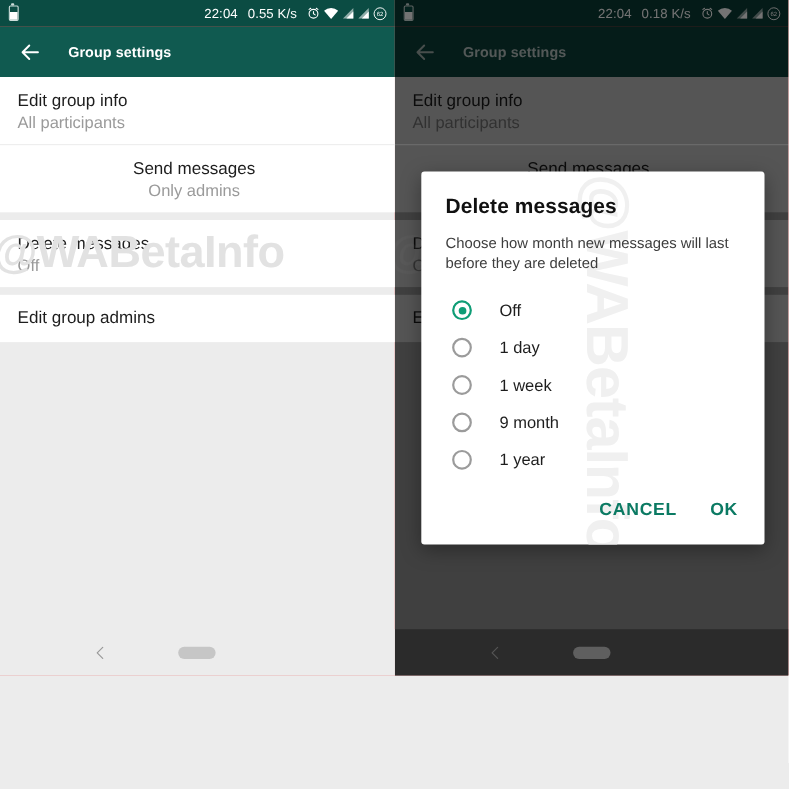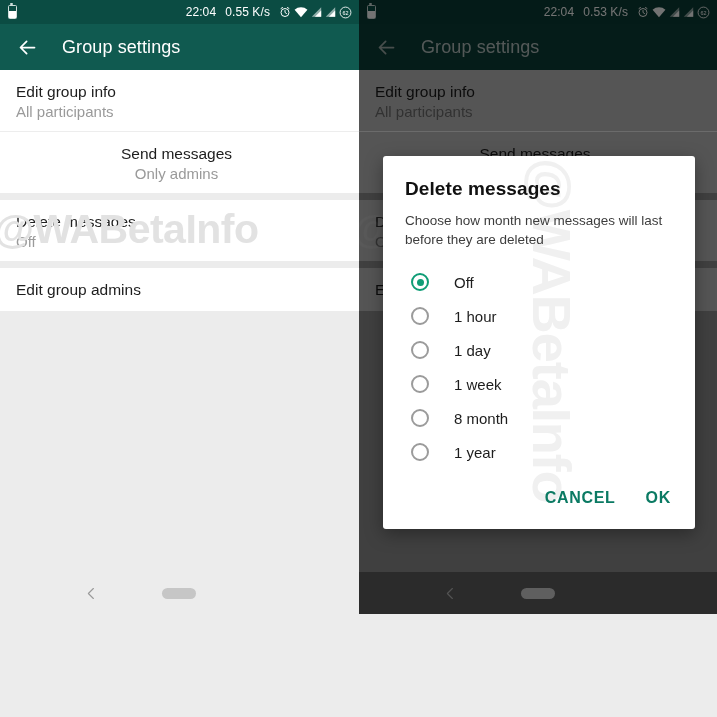--- a/index.html
+++ b/index.html
@@ -89,22 +89,22 @@
     padding-left: 14px;
     z-index: 3;
   }
   .appbar-back {
     width: 26px; height: 26px;
     display: flex; align-items: center; justify-content: center;
     cursor: pointer;
   }
   .appbar-title {
     color: #ffffff;
-    font-size: 18px;
-    font-weight: normal;
+    font-size: 13px;
+    font-weight: bold;
     margin-left: 22px;
     letter-spacing: 0.1px;
   }
 
   
   .content {
     position: relative;
     height: calc(717px - 24px - 46px);
     background: #ececec;
     z-index: 1;
@@ -375,21 +375,21 @@
   </div>
 
   <div class="panel panel-right">
 
     <div class="statusbar">
       <div class="sb-left">
         <div class="sb-battery-left"></div>
       </div>
       <div class="sb-mid">
         <span class="sb-time">22:04</span>
-        <span class="sb-speed">0.53 K/s</span>
+        <span class="sb-speed">0.18 K/s</span>
         <span class="sb-icons">
           <svg class="ic" width="12" height="12" viewBox="0 0 24 24">
             <circle cx="12" cy="13" r="8" fill="none" stroke="#ffffff" stroke-width="2"></circle>
             <path d="M12 9v4l3 2" fill="none" stroke="#ffffff" stroke-width="2" stroke-linecap="round"></path>
             <path d="M4 5l3-2M20 5l-3-2" stroke="#ffffff" stroke-width="2" stroke-linecap="round"></path>
           </svg>
           <svg class="ic" width="14" height="12" viewBox="0 0 24 20">
             <path d="M12 19 L1 6 A17 17 0 0 1 23 6 Z" fill="#ffffff"></path>
           </svg>
           <svg class="ic" width="11" height="12" viewBox="0 0 14 14">
@@ -459,36 +459,32 @@
     <div class="dialog">
       <div class="dlg-wm">@WABetaInfo</div>
       <div class="dlg-inner">
         <div class="dlg-title">Delete messages</div>
         <div class="dlg-desc">Choose how month new messages will last before they are deleted</div>
 
         <div class="options">
           <div class="option selected">
             <span class="radio"></span>
             <span class="opt-label">Off</span>
-          </div>
-          <div class="option">
-            <span class="radio"></span>
-            <span class="opt-label">1 hour</span>
           </div>
           <div class="option">
             <span class="radio"></span>
             <span class="opt-label">1 day</span>
           </div>
           <div class="option">
             <span class="radio"></span>
             <span class="opt-label">1 week</span>
           </div>
           <div class="option">
             <span class="radio"></span>
-            <span class="opt-label">8 month</span>
+            <span class="opt-label">9 month</span>
           </div>
           <div class="option">
             <span class="radio"></span>
             <span class="opt-label">1 year</span>
           </div>
         </div>
 
         <div class="dlg-actions">
           <button class="dlg-btn">CANCEL</button>
           <button class="dlg-btn">OK</button>

